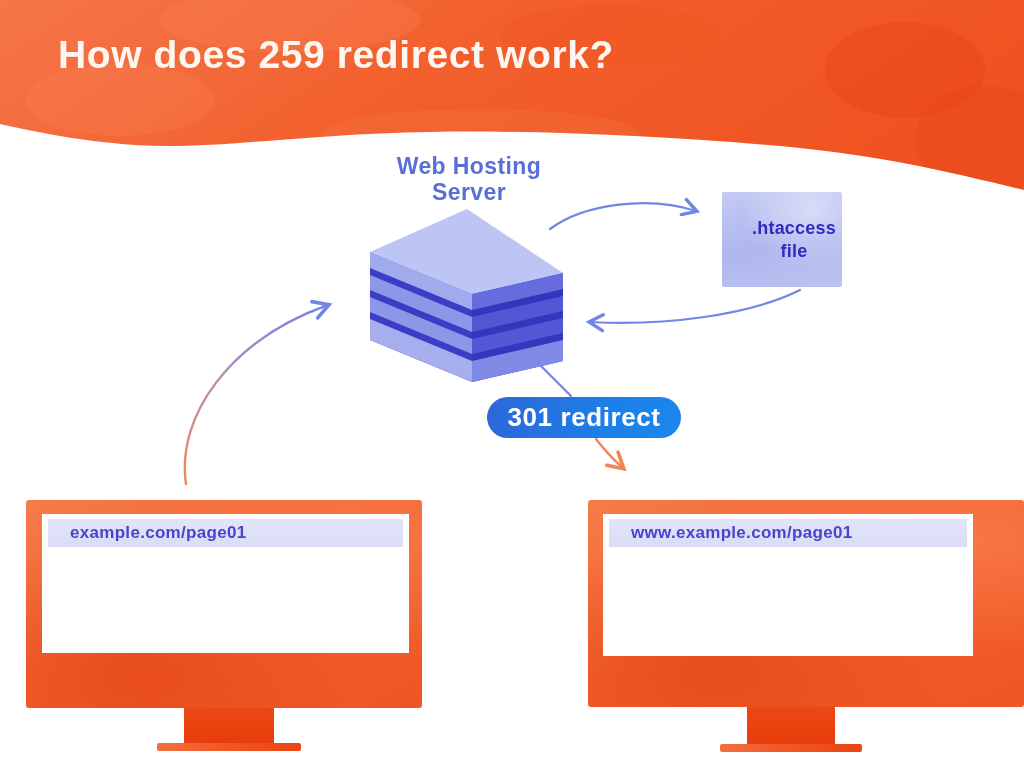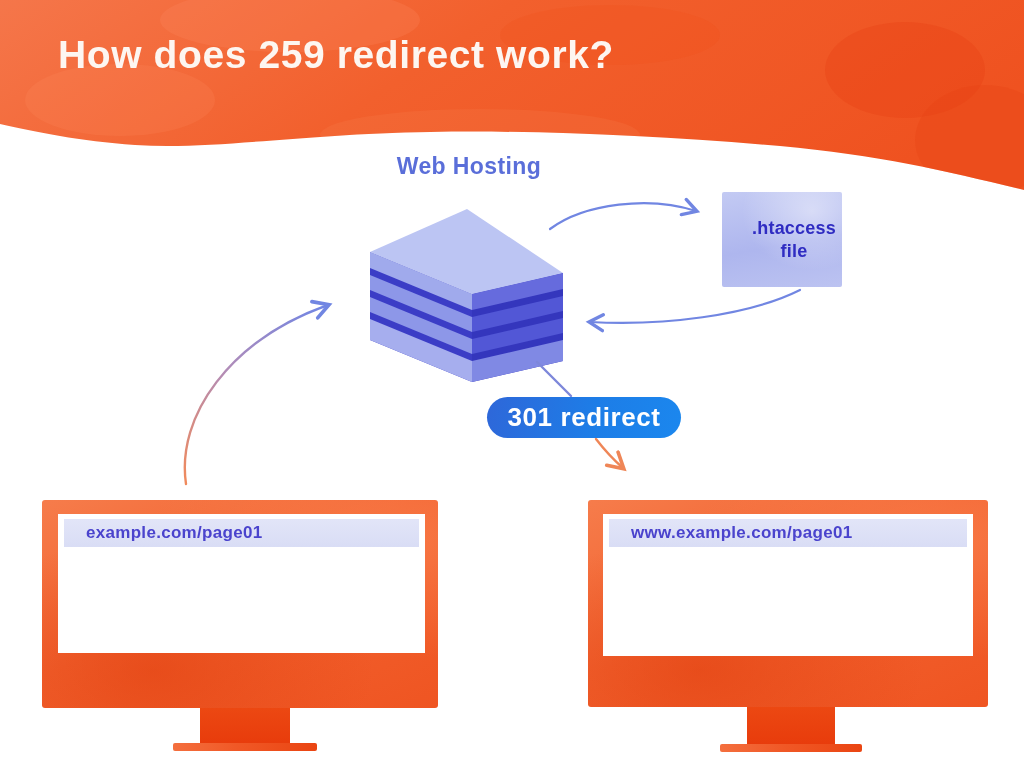--- a/index.html
+++ b/index.html
@@ -29,22 +29,22 @@
     font-size:18px;font-weight:bold;color:#2f2cc2;line-height:23px;letter-spacing:0.2px;padding-left:24px;
   }
   .redirect-badge{
     position:absolute;left:487px;top:397px;width:194px;height:41px;border-radius:22px;
     background:linear-gradient(100deg,#2e67d9 0%,#1d7de7 55%,#1b87ee 100%);
     display:flex;align-items:center;justify-content:center;
     color:#ffffff;font-size:26px;font-weight:bold;letter-spacing:0.6px;
   }
   
   .monitor{position:absolute;border-radius:3px;}
-  .monitor.left{left:42px;top:500px;width:396px;height:208px;}
-  .monitor.right{left:588px;top:500px;width:400px;height:207px;}
+  .monitor.left{left:26px;top:500px;width:396px;height:208px;}
+  .monitor.right{left:588px;top:500px;width:400px;height:207px;padding-left:36px;}
   .monitor-frame{
     position:absolute;inset:0;border-radius:3px;
     background:
       radial-gradient(ellipse at 28% 82%, rgba(222,58,10,0.50), rgba(222,58,10,0) 55%),
       radial-gradient(ellipse at 90% 20%, rgba(255,145,95,0.45), rgba(255,145,95,0) 50%),
       linear-gradient(155deg,#f67c4b 0%,#f2622f 45%,#ef5522 100%);
   }
   .monitor-screen{position:absolute;background:#ffffff;}
   .monitor.left  .monitor-screen{left:16px;top:14px;width:367px;height:139px;}
   .monitor.right .monitor-screen{left:15px;top:14px;width:370px;height:142px;}
@@ -144,20 +144,21 @@
       <path d="M537,362 L571,396" fill="none" stroke="#7d87da" stroke-width="2.4" stroke-linecap="round"></path>
     </g>
 
     <g>
       <path d="M596,439 C606,452 615,461 623,468" fill="none" stroke="#ef8657" stroke-width="2.4" stroke-linecap="round" marker-end="url(#mOrange)"></path>
     </g>
   </svg>
 
   <div class="server-label">
     <div>Web Hosting</div>
+    <div>Server</div>
   </div>
 
   <div class="htaccess-card">
     <div>.htaccess</div>
     <div>file</div>
   </div>
 
   <div class="redirect-badge">
     <span>301 redirect</span>
   </div>

